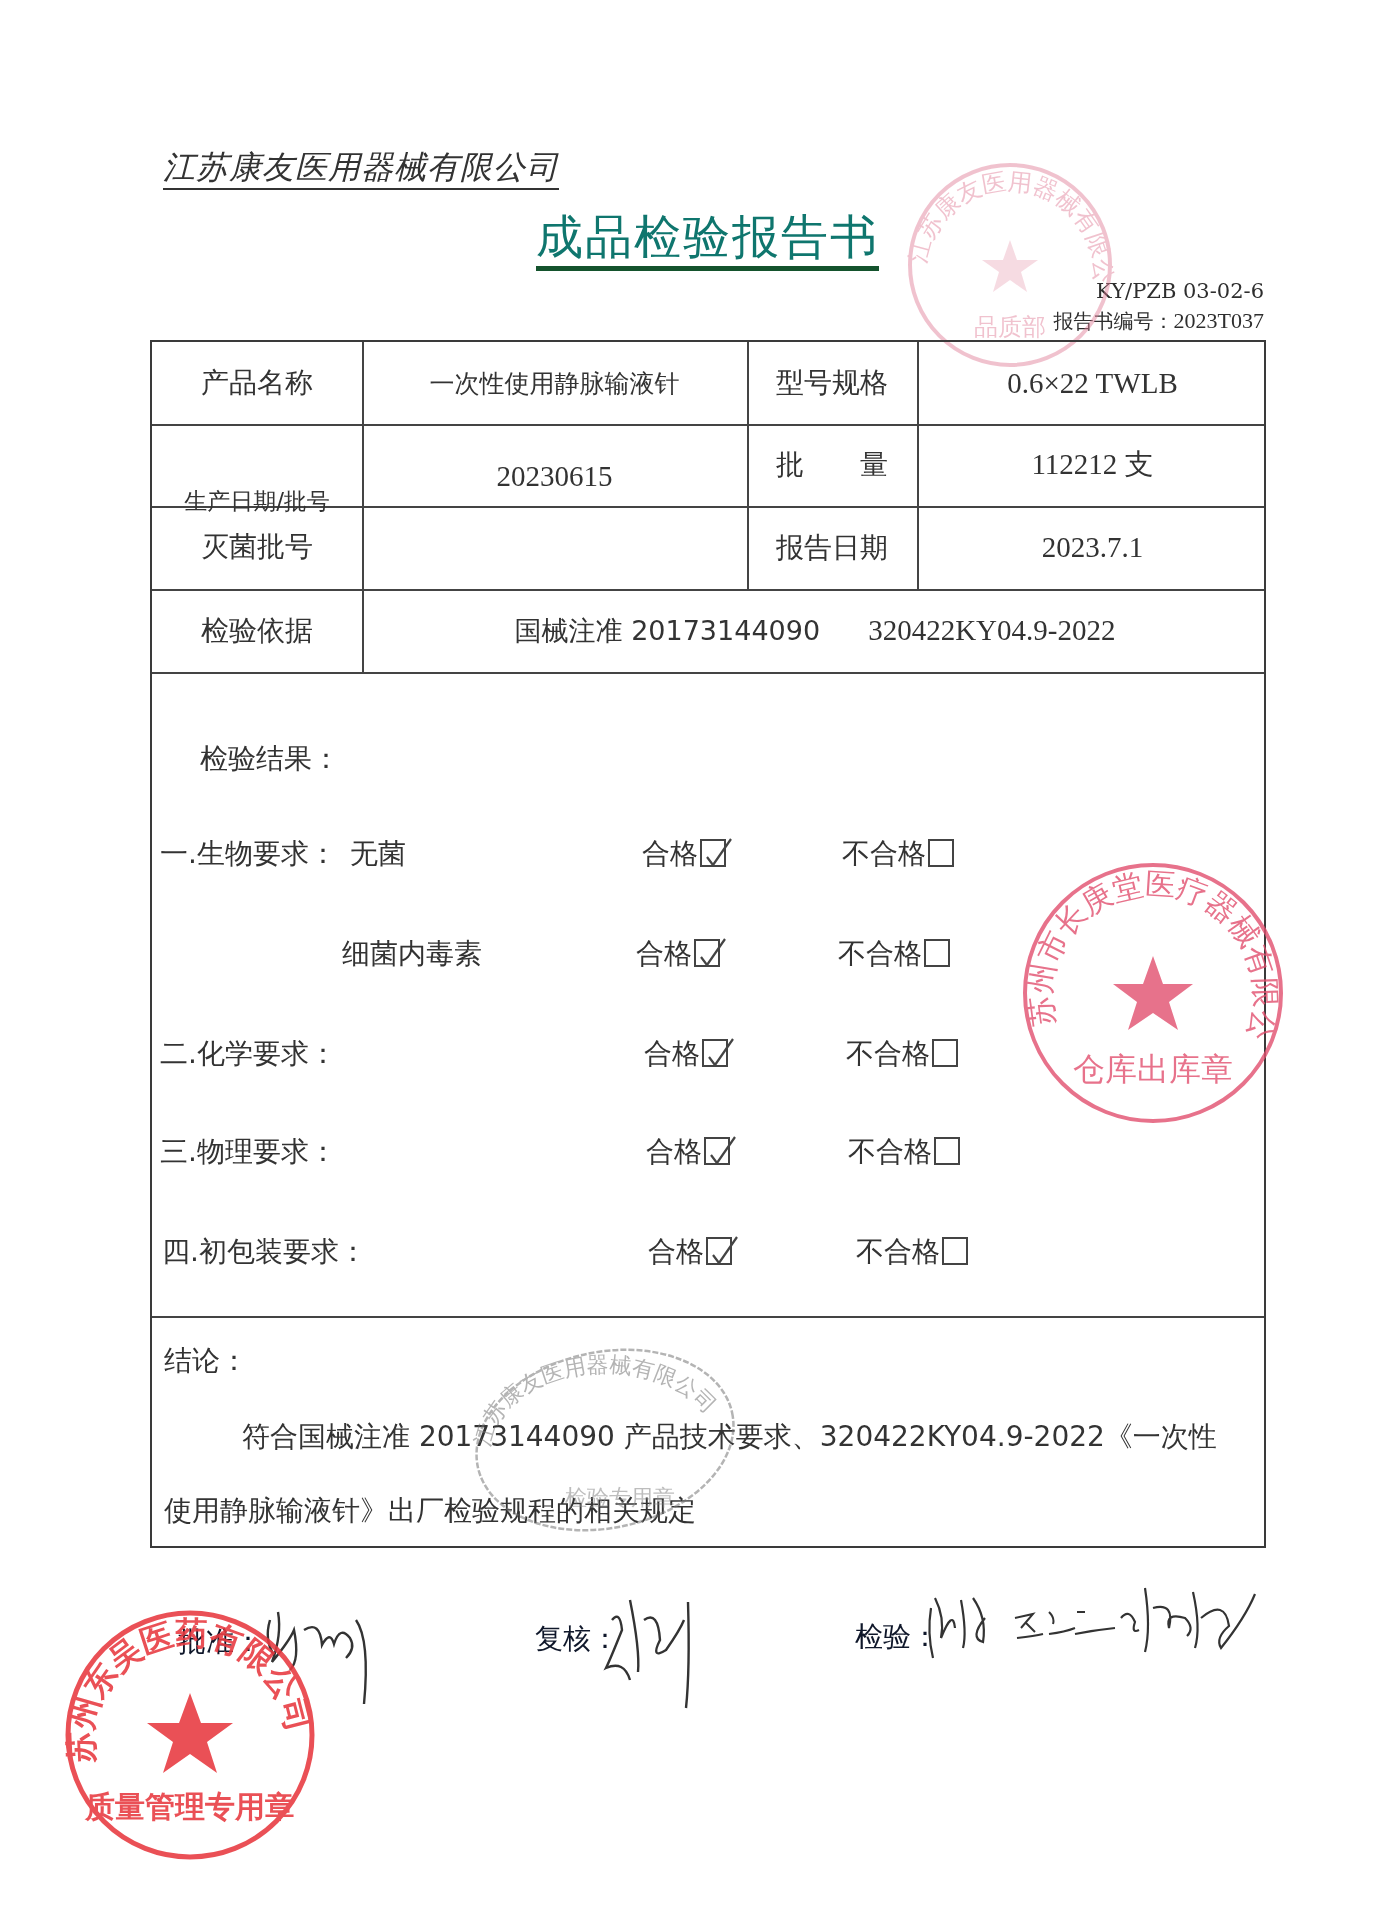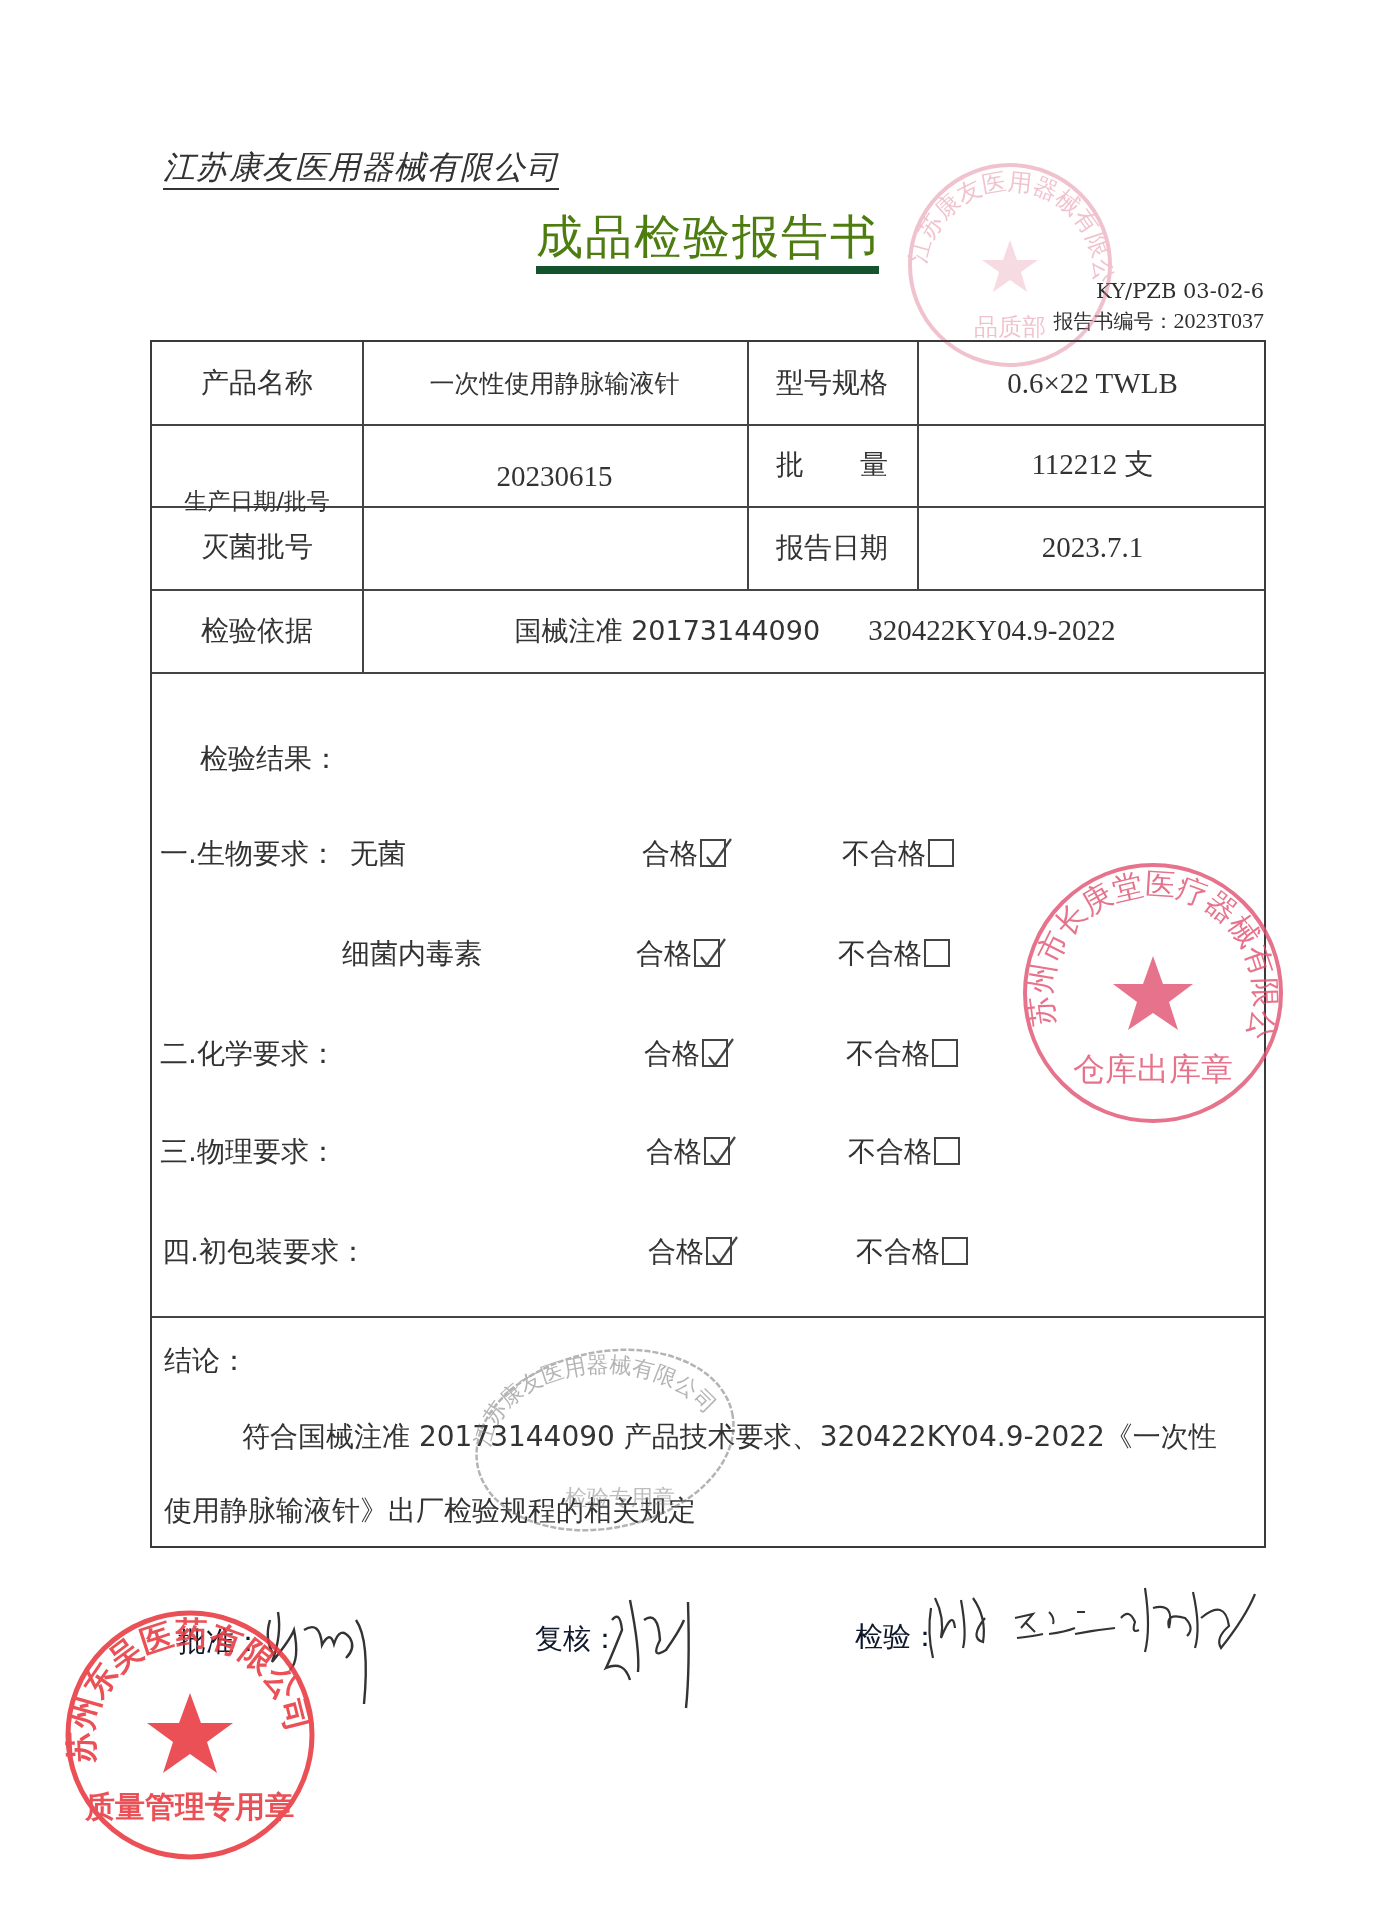--- a/index.html
+++ b/index.html
@@ -1,22 +1,22 @@
 <!DOCTYPE html>
 <html><head>
 <meta charset="utf-8">
 <style>
   html, body { margin:0; padding:0; }
   body { width:1396px; height:1920px; background:#ffffff; position:relative; overflow:hidden;
          font-family:"DejaVu Serif","Liberation Serif",serif; color:#2e2e2e; }
   .abs { position:absolute; }
   .company { left:163px; top:148px; font-size:32px; font-style:italic; font-family:"DejaVu Sans","Liberation Sans",sans-serif;
              color:#333; border-bottom:2px solid #333; padding-bottom:2px; letter-spacing:1px; line-height:38px; }
-  .title { left:536px; top:208px; font-size:47px; font-family:"DejaVu Sans","Liberation Sans",sans-serif; color:#4d7c0f;
-           border-bottom:8px solid #14532d; line-height:58px; letter-spacing:2px; }
+  .title { left:536px; top:208px; font-size:47px; font-family:"DejaVu Sans","Liberation Sans",sans-serif; color:#0f766e;
+           border-bottom:5px solid #14532d; line-height:58px; letter-spacing:2px; }
   .docno { right:132px; top:276px; font-size:21px; text-align:right; line-height:30px; }
   .docno .l2 { font-family:"DejaVu Sans","Liberation Sans",sans-serif; font-size:20px; }
   .docno .l2 .v { font-family:"Liberation Serif","DejaVu Serif",serif; font-size:22px; }
 
   .tbl { left:150px; top:340px; width:1116px; height:1208px; border:2px solid #3a3a3a; box-sizing:border-box;padding-left:28px; }
   .hline { position:absolute; left:0; right:0; height:0; border-top:2px solid #444; }
   .vline { position:absolute; width:0; border-left:2px solid #444; }
   .cell { position:absolute; display:flex; align-items:center; justify-content:center; font-size:28px; }
   .lbl { font-family:"DejaVu Sans","Liberation Sans",sans-serif; font-size:28px; color:#333; }
   .lbl.sm { font-size:23px;margin-top:36px; }

